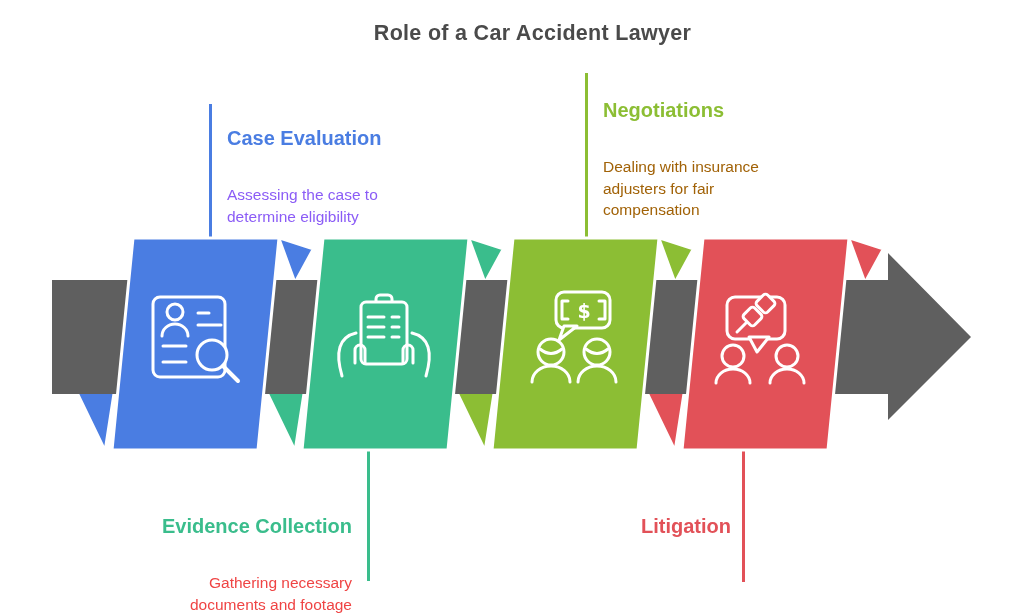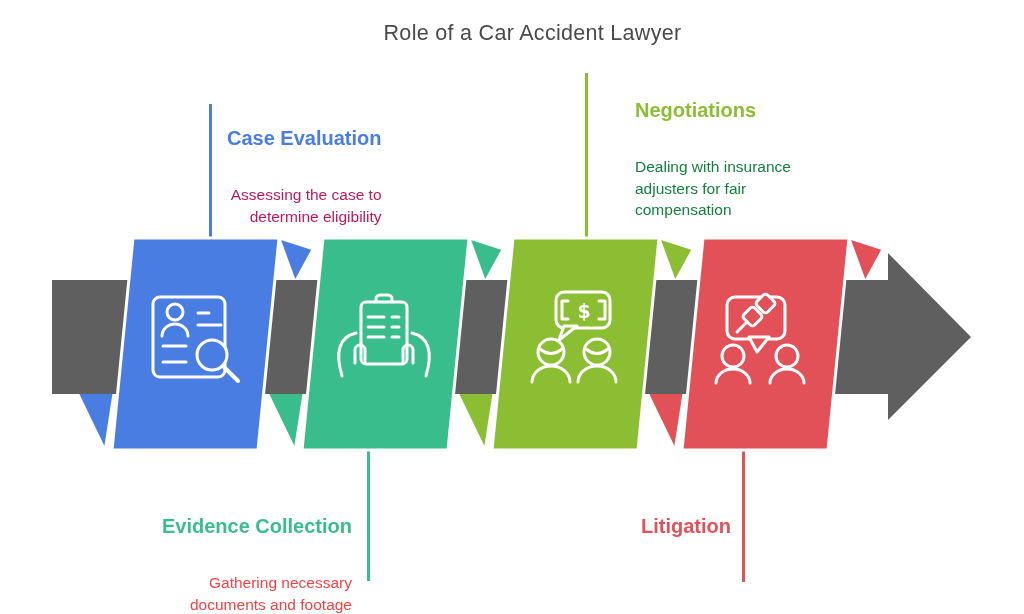--- a/index.html
+++ b/index.html
@@ -10,21 +10,21 @@
     background: #ffffff;
     overflow: hidden;
     font-family: "Liberation Sans", sans-serif;
   }
   .title {
     position: absolute;
     top: 21px; left: 0; right: 0;
     margin: 0;
     text-align: center;
     font-size: 21.5px;
-    font-weight: 400;
+    font-weight: 700;
     letter-spacing: 0.3px;
     padding-left: 41px;
   }
   .ribbon-svg {
     position: absolute;
     top: 0; left: 0;
     width: 1024px;
     height: 614px;
   }
   .step-text {
@@ -35,22 +35,22 @@
     font-size: 20px;
     font-weight: 700;
     line-height: 24px;
     margin: 0 0 16px 0;
   }
   .step-text .step-desc {
     font-size: 15.5px;
     line-height: 21.5px;
     margin: 0;
   }
-  .step-text.pos-case        { left: 227px; top: 108px; text-align: right; }
-  .step-text.pos-negotiation { left: 603px; top: 80px;  text-align: left; margin-left: 32px; }
+  .step-text.pos-case        { left: 227px; top: 108px; text-align: left; }
+  .step-text.pos-negotiation { left: 603px; top: 80px;  text-align: left; }
   .step-text.pos-evidence    { right: 672px; top: 496px; text-align: right; }
   .step-text.pos-litigation  { right: 293px; top: 496px; text-align: right; }
   .icon-glyph {
     font-family: "DejaVu Sans", sans-serif;
     font-size: 19px;
     font-weight: bold;
   }
 </style>
 </head>
 <body>
@@ -135,27 +135,27 @@
       <line x1="746" y1="323" x2="737" y2="332"></line>
       <circle cx="733" cy="356" r="11"></circle>
       <circle cx="787" cy="356" r="11"></circle>
       <path d="M716,383 a17,14 0 0 1 34,0"></path>
       <path d="M770,383 a17,14 0 0 1 34,0"></path>
     </g>
   </svg>
 
   <div class="step-text pos-case">
     <div class="step-heading" style="color: rgb(74, 125, 226);">Case Evaluation</div>
-    <div class="step-desc" style="color: #be185d;">Assessing the case to
+    <div class="step-desc" style="color: #8b5cf6;">Assessing the case to
 determine eligibility</div>
   </div>
 
   <div class="step-text pos-negotiation">
     <div class="step-heading" style="color: rgb(140, 190, 52);">Negotiations</div>
-    <div class="step-desc" style="color: #15803d;">Dealing with insurance
+    <div class="step-desc" style="color: #a16207;">Dealing with insurance
 adjusters for fair
 compensation</div>
   </div>
 
   <div class="step-text pos-evidence">
     <div class="step-heading" style="color: rgb(58, 189, 140);">Evidence Collection</div>
     <div class="step-desc" style="color: #ef4444;">Gathering necessary
 documents and footage</div>
   </div>
 

